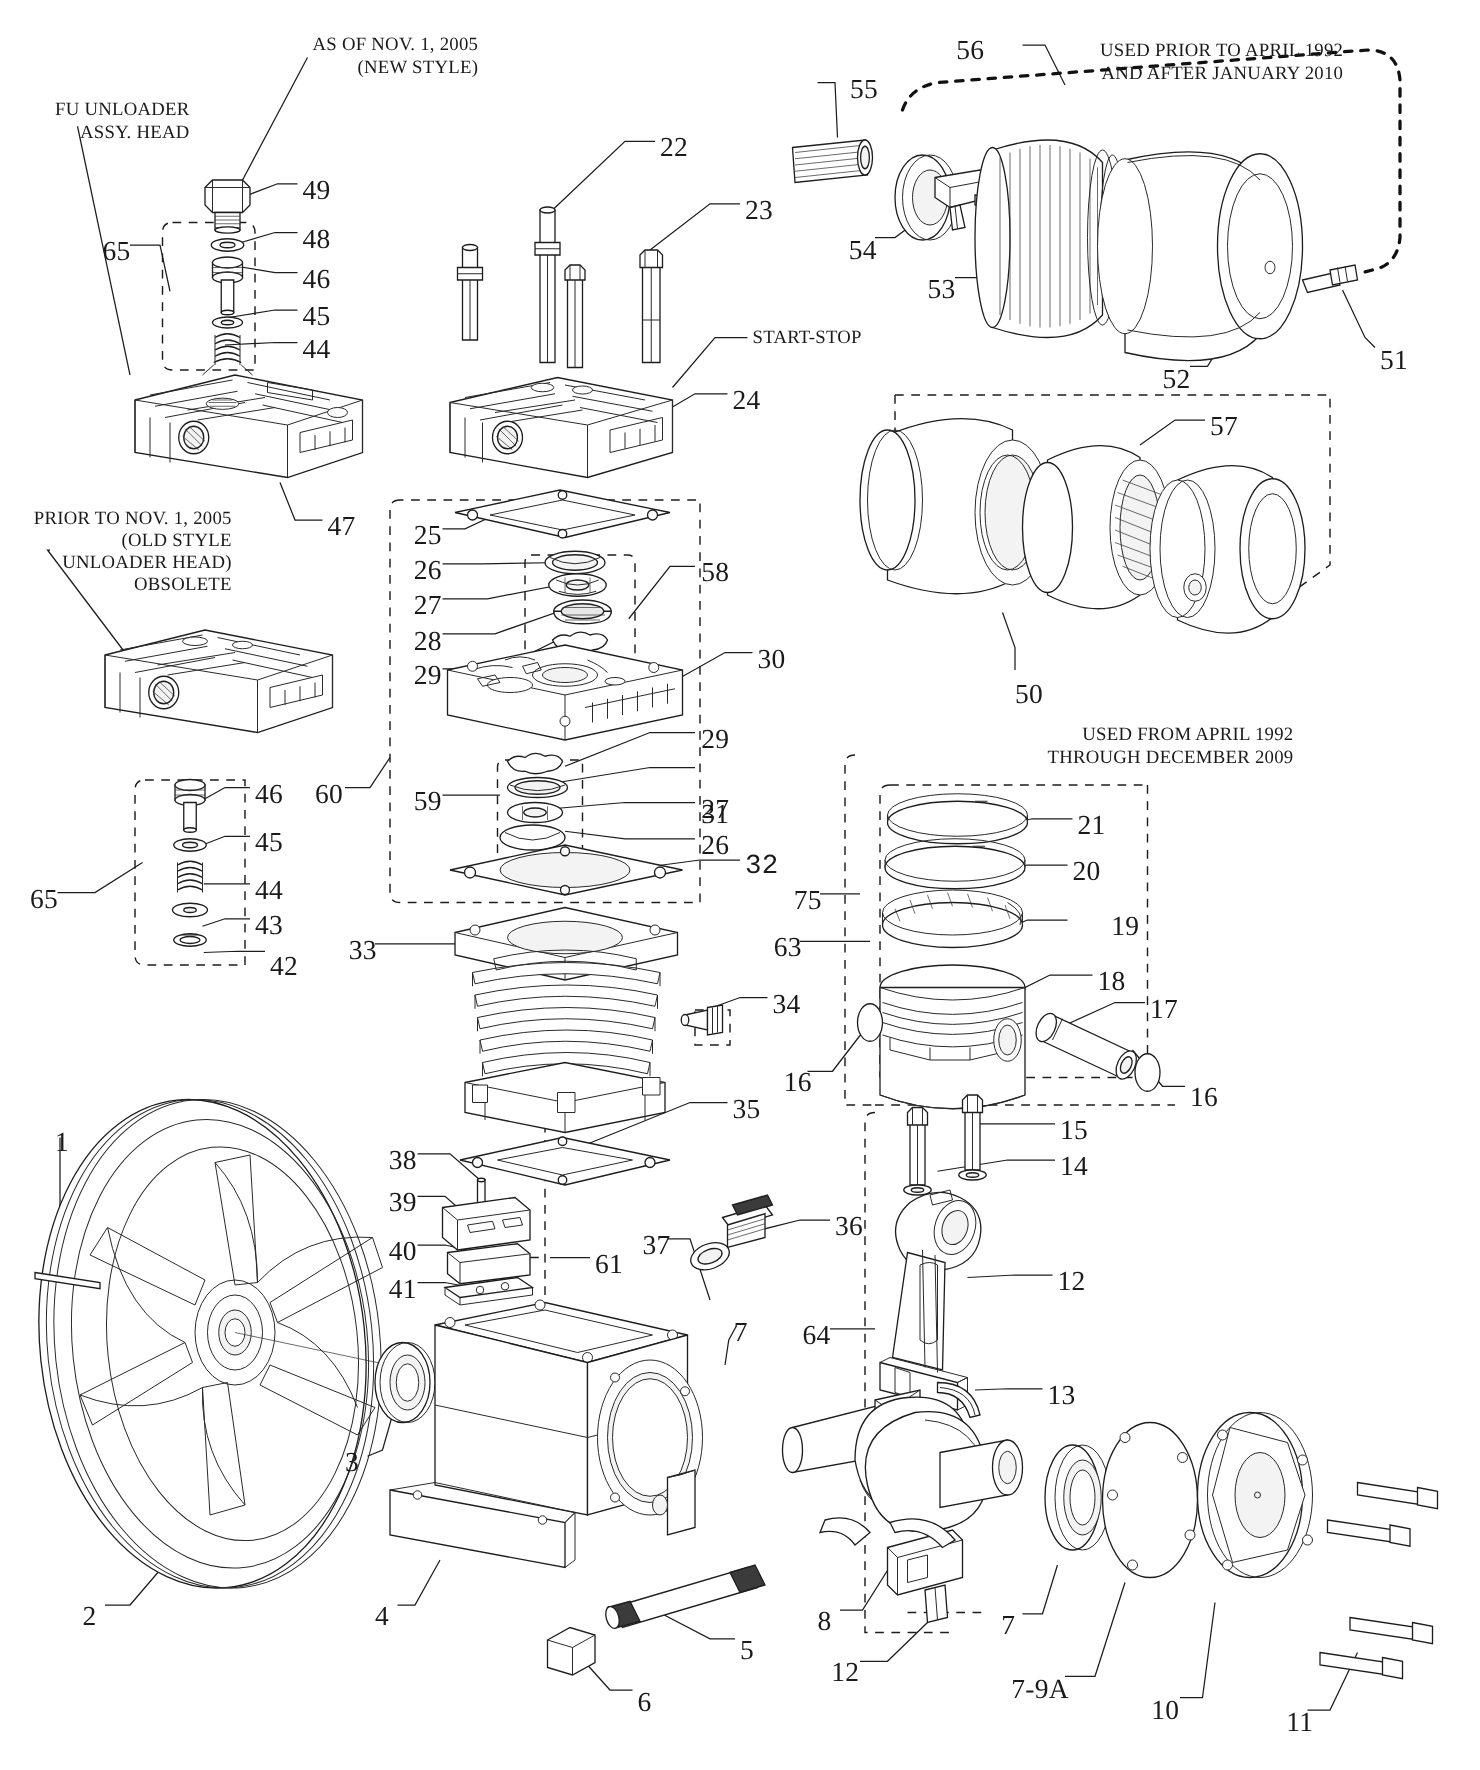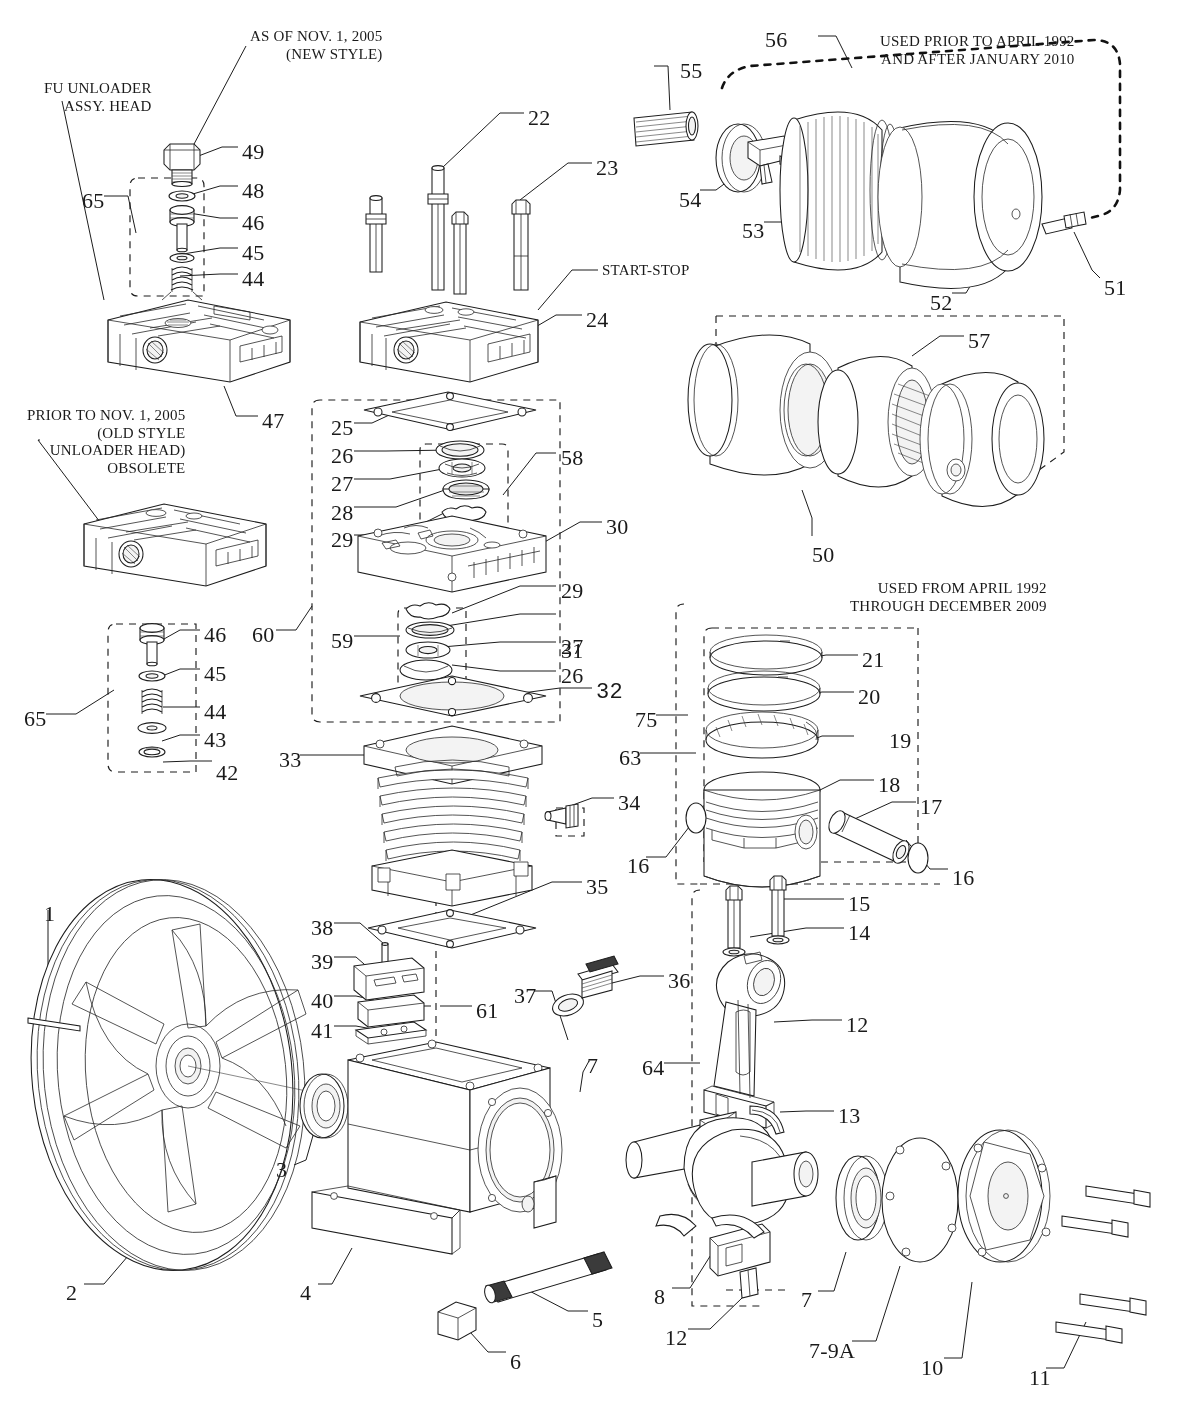--- a/index.html
+++ b/index.html
@@ -851,21 +851,21 @@
 (NEW STYLE)</div>
       <div class="lbl note" style="left: 44px; top: 80px;">FU UNLOADER
 ASSY. HEAD</div>
       <div class="lbl note" style="left: 27px; top: 407px;">PRIOR TO NOV. 1, 2005
 (OLD STYLE
 UNLOADER HEAD)
 OBSOLETE</div>
       <div class="lbl note" style="left: 602px; top: 262px;">START-STOP</div>
       <div class="lbl note" style="left: 880px; top: 33px;">USED PRIOR TO APRIL 1992
 AND AFTER JANUARY 2010</div>
-      <div class="lbl note" style="left: 838px; top: 580px; margin-left: 12px;">USED FROM APRIL 1992
+      <div class="lbl note" style="left: 838px; top: 580px;">USED FROM APRIL 1992
 THROUGH DECEMBER 2009</div>
     </div>
 <div id="nums">
       <div class="lbl num" style="left: 242px; top: 139px;">49</div>
       <div class="lbl num" style="left: 242px; top: 178px;">48</div>
       <div class="lbl num" style="left: 242px; top: 210px;">46</div>
       <div class="lbl num" style="left: 242px; top: 240px;">45</div>
       <div class="lbl num" style="left: 242px; top: 266px;">44</div>
       <div class="lbl num" style="left: 82px; top: 188px;">65</div>
       <div class="lbl num" style="left: 528px; top: 105px;">22</div>

